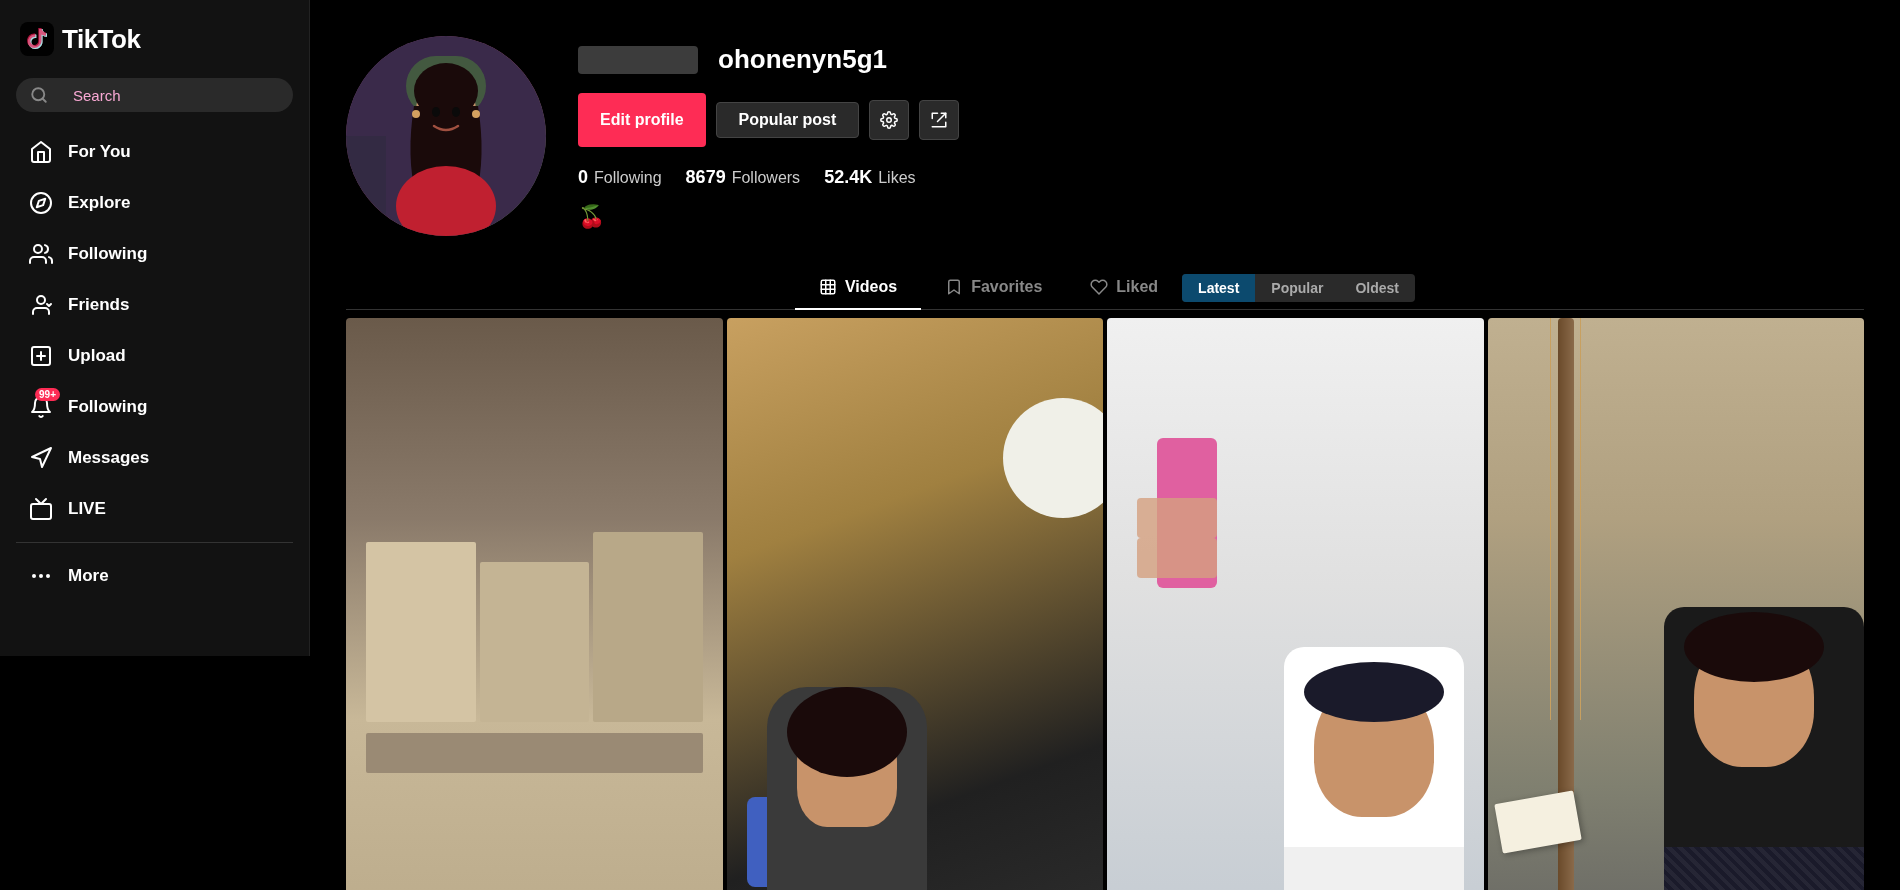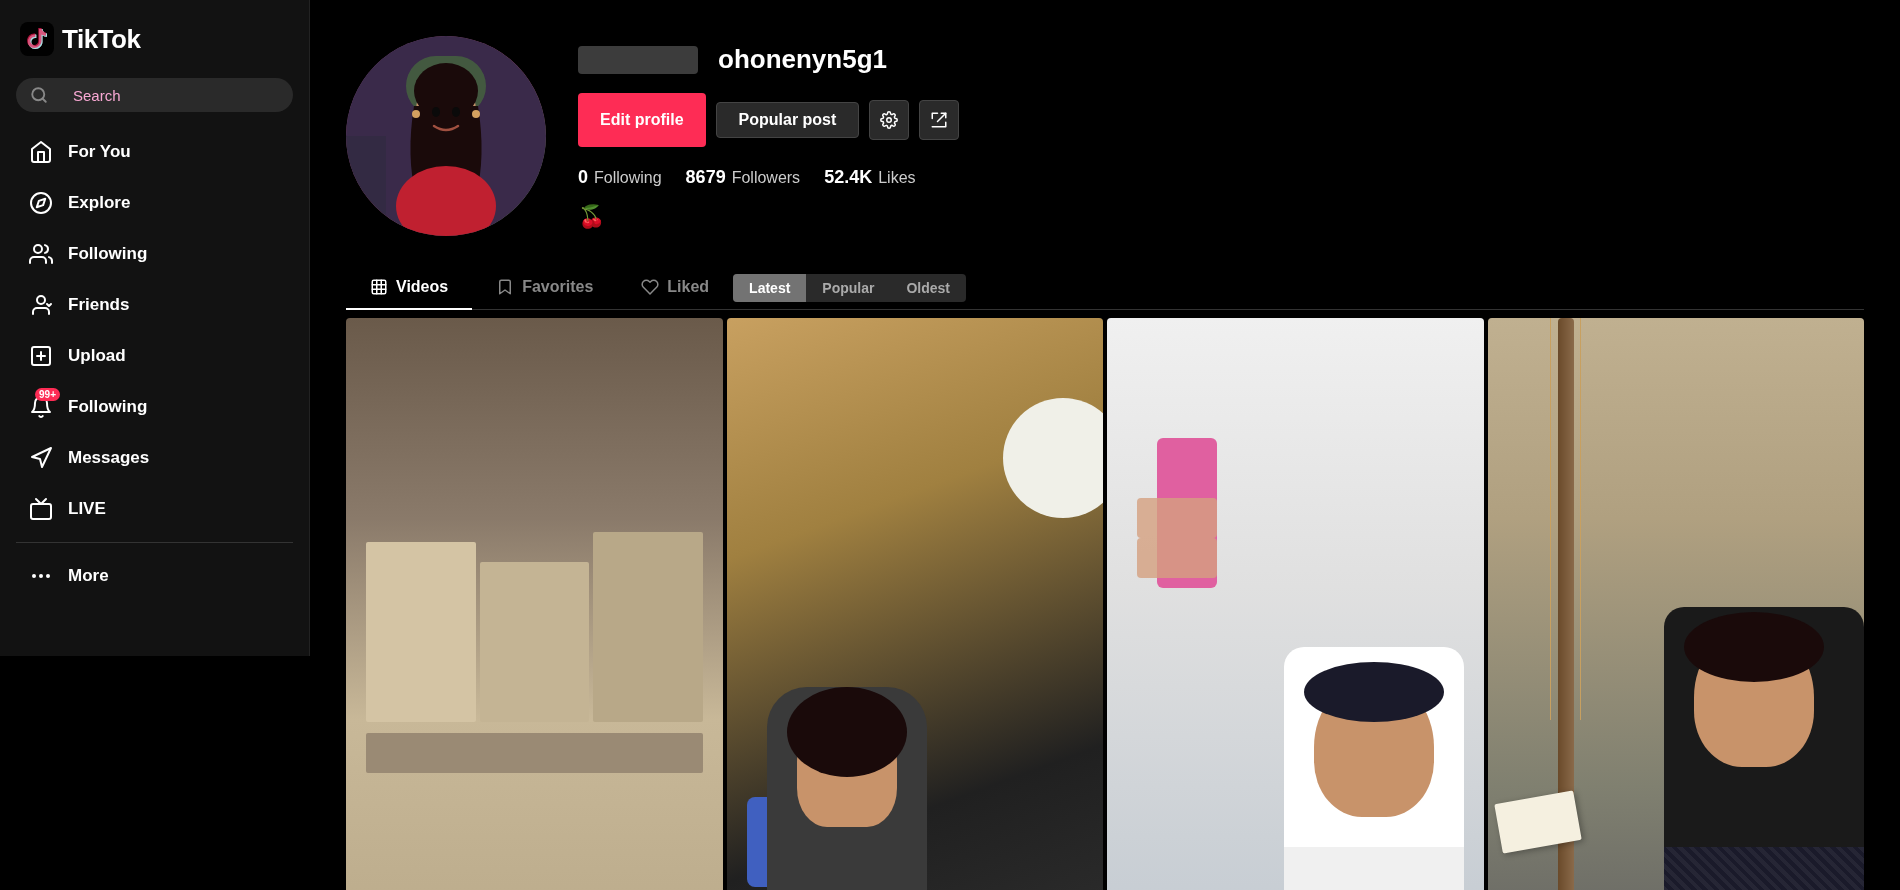--- a/index.html
+++ b/index.html
@@ -216,21 +216,21 @@
     
     .content-section {
       padding: 0 36px;
       margin-top: 30px;
     }
     .tabs-bar {
       display: flex;
       border-bottom: 1px solid #333;
       margin-bottom: 0;
       align-items: center;
-      justify-content: flex-start;
+      justify-content: center;
     }
     .tabs-left {
       display: flex;
       gap: 0;
     }
     .tab-item {
       display: flex;
       align-items: center;
       gap: 8px;
       padding: 12px 24px;
@@ -255,21 +255,21 @@
     .sort-btn {
       padding: 6px 16px;
       font-size: 14px;
       font-weight: 600;
       color: #aaa;
       cursor: pointer;
       background: transparent;
       border: none;
     }
     .sort-btn.active {
-      background: #737373;
+      background: #0c4a6e;
       color: #fff;
     }
 
     
     .video-grid {
       display: grid;
       grid-template-columns: repeat(4, 1fr);
       gap: 4px;
       margin-top: 8px;
     }

